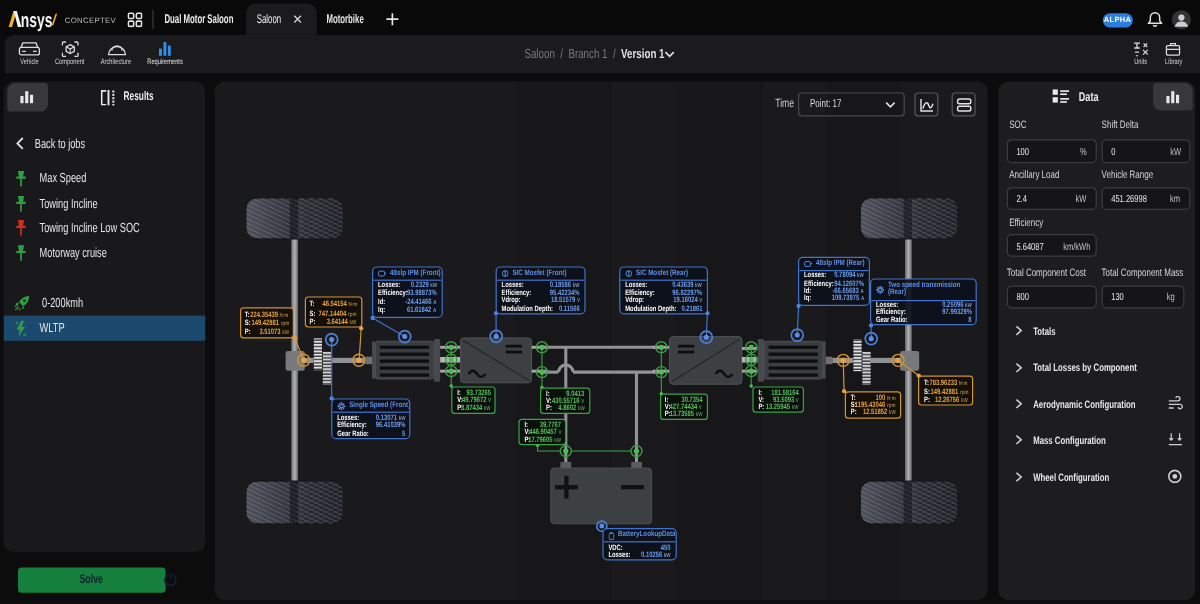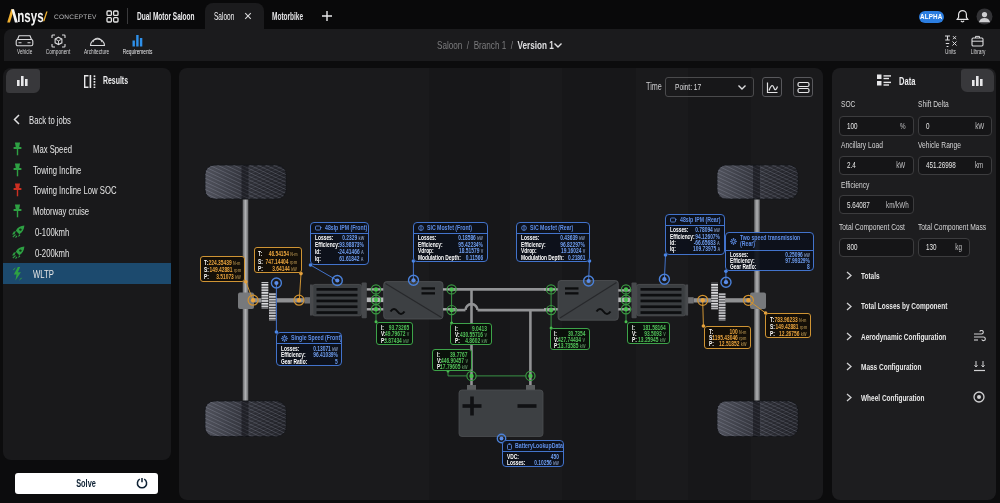--- a/index.html
+++ b/index.html
@@ -152,47 +152,38 @@
       </svg>
       <span class="sl" style="--sx:.7">Motorway cruise</span>
     </div>
   <div class="jrow" style="top:111.7px">
       <svg width="11" height="14" viewBox="0 0 11 14" fill="#cd2f22">
         <path d="M2.9 0.4h5.2l-.9 4.7h2.2v1.8H1.6V5.1h2.2z"></path>
         <rect x="4.8" y="6.9" width="1.4" height="6.4"></rect>
       </svg>
       <span class="sl" style="--sx:.7">Towing Incline Low SOC</span>
     </div>
-  <div class="jrow" style="top:153.3px">
-      <svg width="13" height="13" viewBox="0 0 13 13">
-        <path d="M12.4 0.6C8.4.8 5.4 2.7 3.8 5.7l3.5 3.5c3-1.6 4.9-4.6 5.1-8.6z" fill="#2ea043"></path>
-        <circle cx="8.4" cy="4.6" r="1.2" fill="#0d3514"></circle>
-        <path d="M3.9 5.9L1 6.9l1.6 2.3zM7.1 9.1l-1 2.9 2.3-1.6z" fill="#2ea043"></path>
-        <path d="M3.5 9.5L.8 12.2M5 11l-1.5 1.6M2 8l-1.4 1.5" stroke="#2ea043" stroke-width="1.1"></path>
-      </svg>
-      <span class="sl" style="--sx:.7">0-100kmh</span>
-    </div>
   <div class="jrow" style="top:174px">
       <svg width="13" height="13" viewBox="0 0 13 13">
         <path d="M12.4 0.6C8.4.8 5.4 2.7 3.8 5.7l3.5 3.5c3-1.6 4.9-4.6 5.1-8.6z" fill="#2ea043"></path>
         <circle cx="8.4" cy="4.6" r="1.2" fill="#0d3514"></circle>
         <path d="M3.9 5.9L1 6.9l1.6 2.3zM7.1 9.1l-1 2.9 2.3-1.6z" fill="#2ea043"></path>
         <path d="M3.5 9.5L.8 12.2M5 11l-1.5 1.6M2 8l-1.4 1.5" stroke="#2ea043" stroke-width="1.1"></path>
       </svg>
       <span class="sl" style="--sx:.7">0-200kmh</span>
     </div>
   <div class="jrow" style="top:195px;height:21px;background:#1c4a6e">
       <svg width="11" height="14" viewBox="0 0 11 14">
         <path d="M5.8 0L1.8 7.5h2.7L3.4 13.6 8.9 5.2H5.9L8.2 0z" fill="#2ea043"></path>
         <path d="M1.3 3.2a5.5 5.5 0 0 1 2-2.2M9.6 10.8a5.5 5.5 0 0 1-2.1 2.1" stroke="#2ea043" stroke-width="1" fill="none"></path>
       </svg>
       <span class="sl" style="--sx:.7">WLTP</span>
     </div>
 </div>
-<div class="abs" style="left:15px;top:472.5px;width:143px;height:21px;background:#ffffff;border-radius:3px;display:flex;align-items:center;justify-content:center">
+<div class="abs" style="left:15px;top:472.5px;width:123px;height:21px;background:#15803d;border-radius:3px;display:flex;align-items:center;justify-content:center">
   <span class="sc" style="--sx:.7;font-size:10.5px;font-weight:bold;color:#0e2133">Solve</span>
   <svg class="abs" style="left:121px;top:4.5px" width="12" height="12" viewBox="0 0 12 12" fill="none" stroke="#0e2133" stroke-width="1.5">
       <path d="M3.8 2.2a4.6 4.6 0 1 0 4.4 0"></path>
       <path d="M6 1v4.2"></path>
     </svg>
 </div>
 <div class="abs" id="cv" style="left:179px;top:68px;width:644px;height:432px;background:#1a1a1c;border-radius:8px;overflow:hidden">
 <div class="abs" style="left:250px;top:0;width:81px;height:432px;background:rgba(0,0,0,.10)"></div>
 <div class="abs" style="left:383px;top:0;width:74px;height:432px;background:rgba(0,0,0,.10)"></div>
 <div class="abs" style="left:509px;top:0;width:63px;height:432px;background:rgba(0,0,0,.10)"></div>
@@ -645,21 +636,21 @@
 <div class="inp" style="left:839px;top:194.9px;width:74.5px">
     <span class="sl" style="--sx:.74">5.64087</span>
     <span class="un sc" style="--sx:.74;transform-origin:100% 50%">km/kWh</span>
   </div>
 <div class="lbl" style="left:839px;top:222px;font-size:9px"><span class="sl" style="--sx:.74">Total Component Cost</span></div>
 <div class="lbl" style="left:917.6px;top:222px;font-size:9px"><span class="sl" style="--sx:.74">Total Component Mass</span></div>
 <div class="inp" style="left:839px;top:237.7px;width:74.5px">
     <span class="sl" style="--sx:.74">800</span>
     <span class="un sc" style="--sx:.74;transform-origin:100% 50%"></span>
   </div>
-<div class="inp" style="left:917.6px;top:237.7px;width:52px">
+<div class="inp" style="left:917.6px;top:237.7px;width:69px">
     <span class="sl" style="--sx:.74">130</span>
     <span class="un sc" style="--sx:.74;transform-origin:100% 50%">kg</span>
   </div>
 <svg class="abs" style="left:845.5px;top:271px" width="6" height="9" viewBox="0 0 6 9" fill="none" stroke="#d0d0d2" stroke-width="1.3">
     <path d="M1 1l4 3.5L1 8"></path>
   </svg>
 <div class="acc" style="top:268.8px">
     <span class="sl" style="--sx:.72">Totals</span>
   </div>
 <svg class="abs" style="left:845.5px;top:301.5px" width="6" height="9" viewBox="0 0 6 9" fill="none" stroke="#d0d0d2" stroke-width="1.3">

